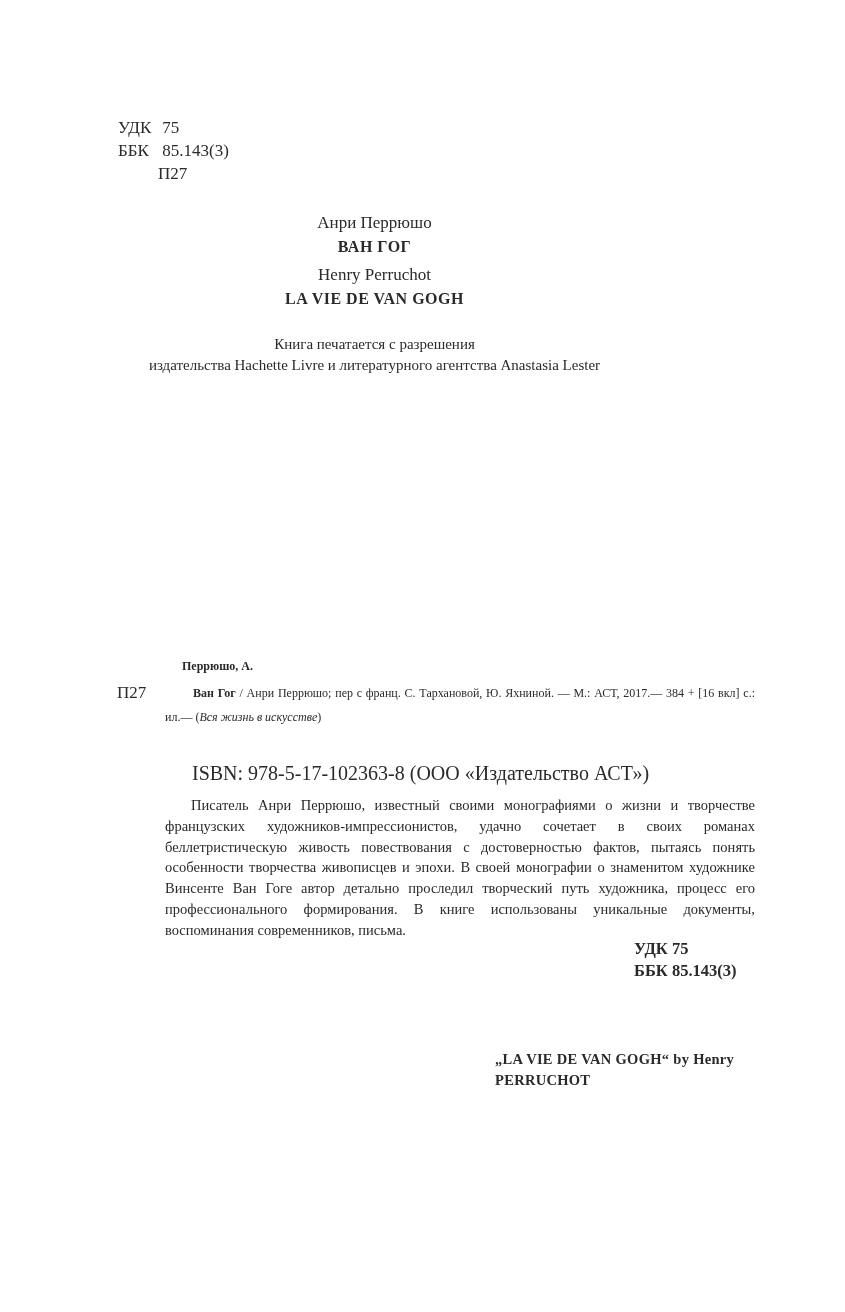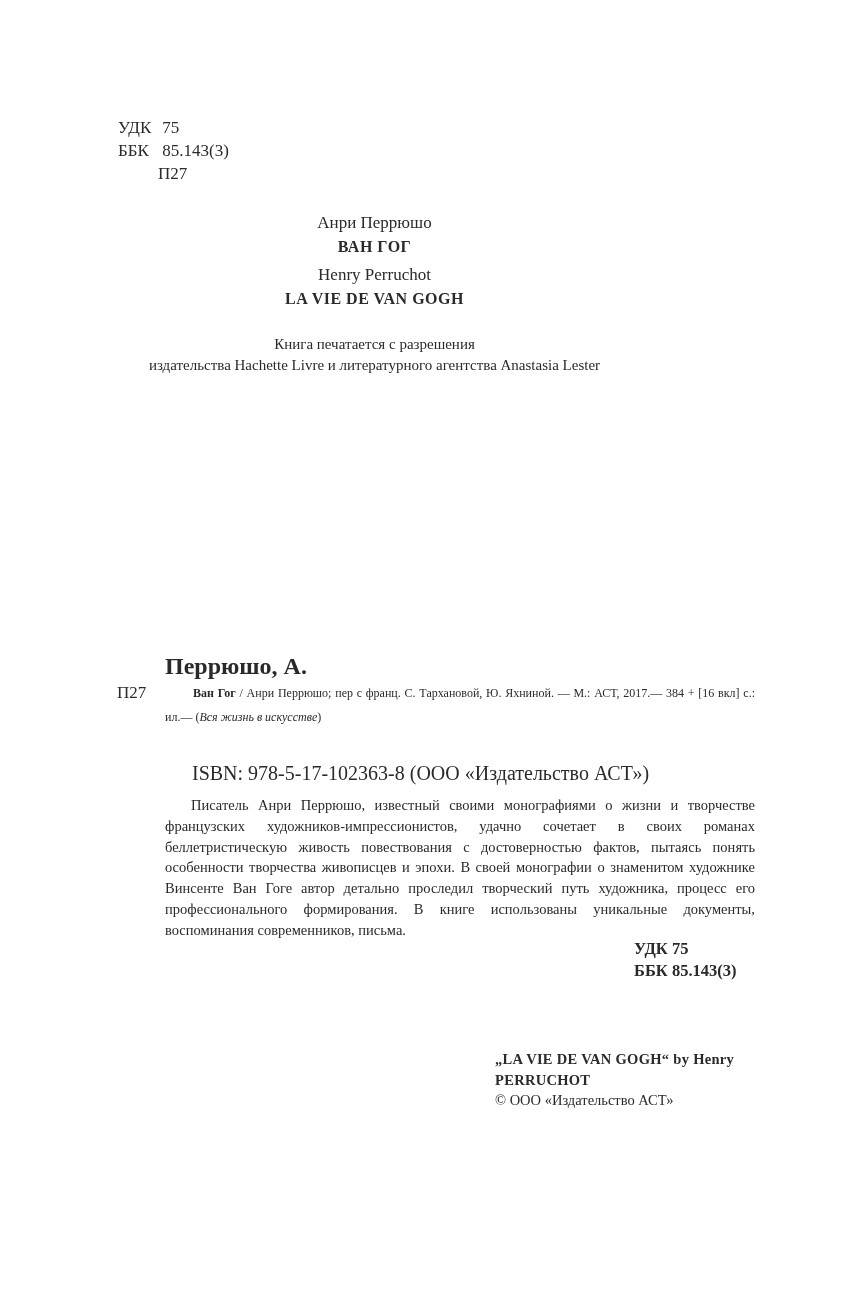--- a/index.html
+++ b/index.html
@@ -26,21 +26,21 @@
     #classif .indent { padding-left: 40px; }
 
     
     .t1 { font-size: 17px; line-height: 22px; }
     .t2 { font-size: 16px; line-height: 22px; font-weight: bold; letter-spacing: 0.5px; }
 
     
     .perm { font-size: 15px; line-height: 22px; }
 
     
-    #author { left: 165px; top: 654px; font-size: 24px; font-weight: bold; line-height: 24px; }
+    #author { left: 182px; top: 654px; font-size: 12px; font-weight: bold; line-height: 24px; }
     #code { left: 117px; top: 681px; font-size: 17px; line-height: 24px; }
     #record {
       left: 165px; top: 681px; width: 590px;
       font-size: 12px; line-height: 24px;
       text-align: justify;
     }
     #record .indent { display: inline-block; width: 28px; }
     #isbn { left: 192px; top: 761px; font-size: 20px; line-height: 24px; }
     #abstract {
       left: 165px; top: 795px; width: 590px;
@@ -85,14 +85,13 @@
 
 <div id="abstract" class="abs"><span class="indent"></span><span>Писатель Анри Перрюшо, известный своими монографиями о жизни и творчестве французских художников-импрессионистов, удачно сочетает в своих романах беллетристическую живость повествования с достоверностью фактов, пытаясь понять особенности творчества живописцев и эпохи. В своей монографии о знаменитом художнике Винсенте Ван Гоге автор детально проследил творческий путь художника, процесс его профессионального формирования. В книге использованы уникальные документы, воспоминания современников, письма.</span></div>
 
 <div id="classif2" class="abs">
   <div>УДК 75</div>
   <div>ББК 85.143(3)</div>
 </div>
 
 <div id="copyright" class="abs">
   <div class="b">„LA VIE DE VAN GOGH“ by Henry PERRUCHOT</div>
-  <div>© ООО «Издательство АСТ»</div>
 </div>
 
 </body></html>

